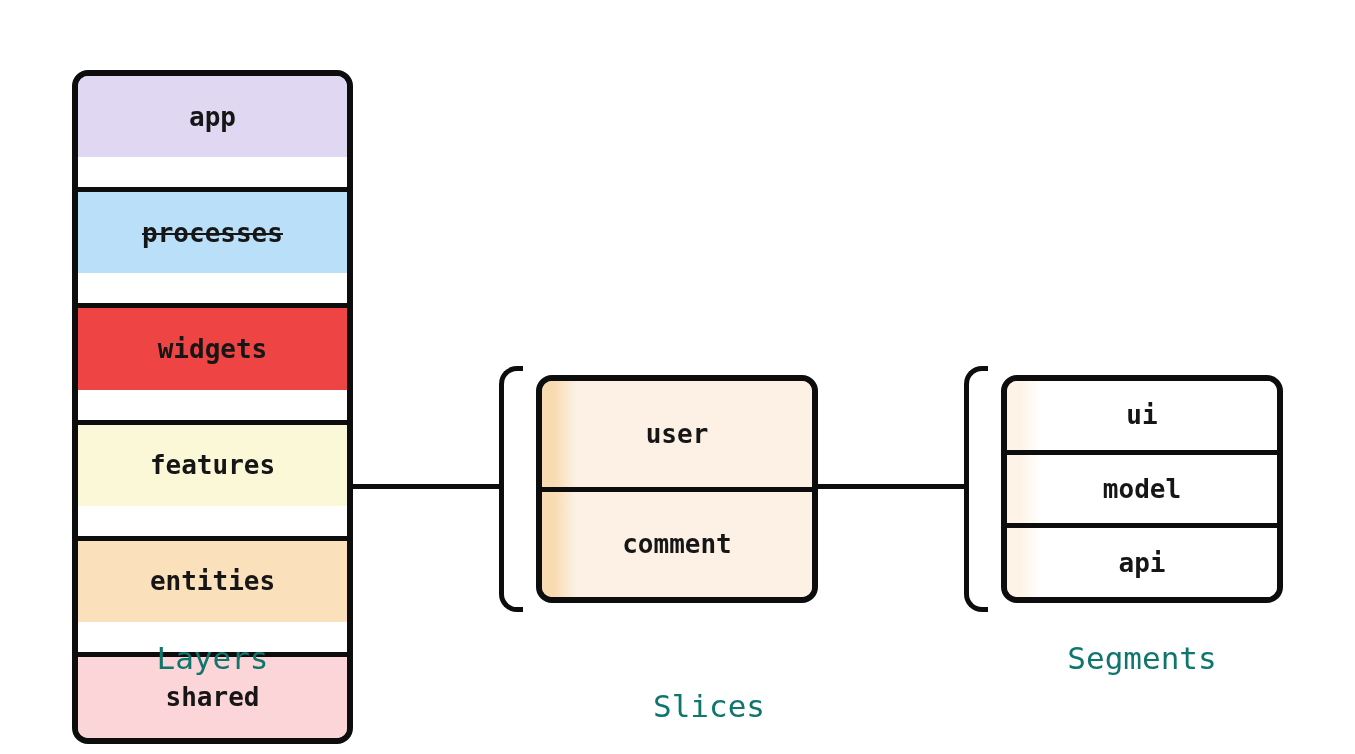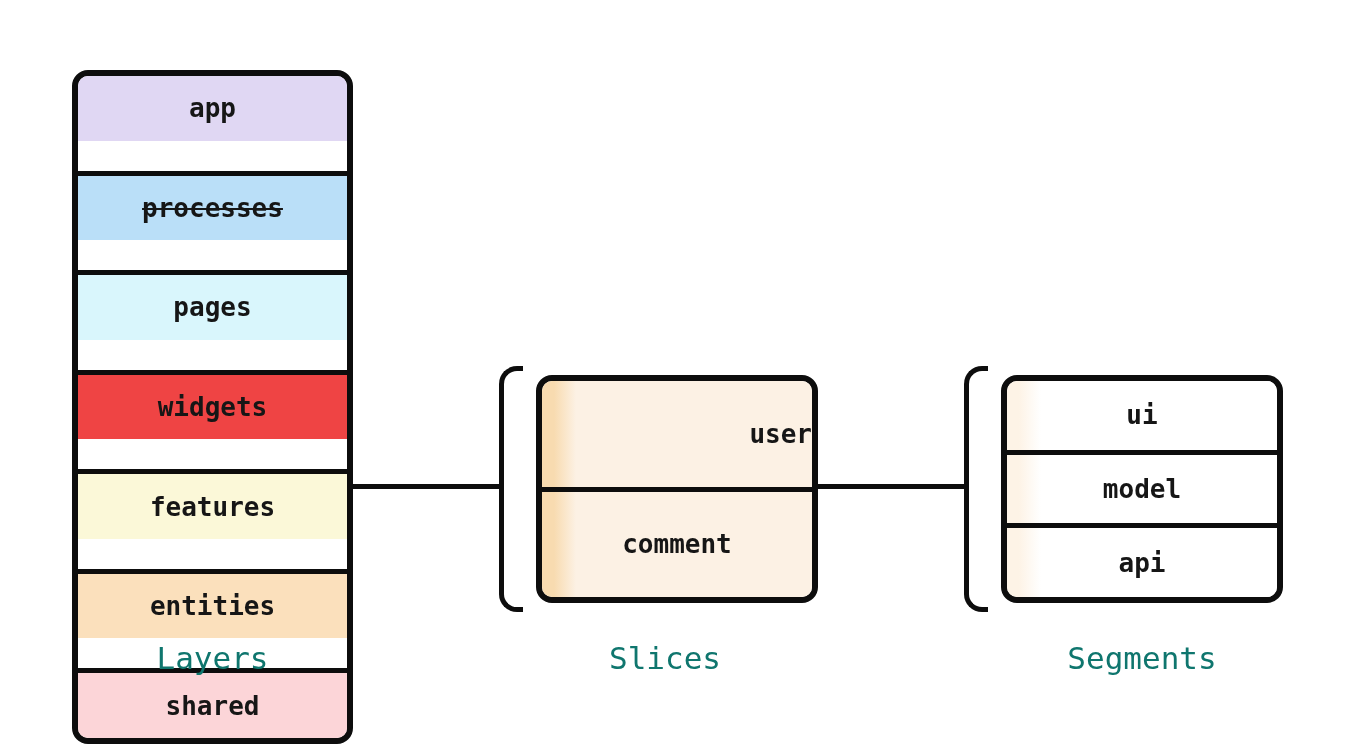--- a/index.html
+++ b/index.html
@@ -103,57 +103,54 @@
   .group-caption {
     position: absolute;
     top: 640px;
     font-size: 31px;
     font-weight: 400;
     color: #0f766e;
     text-align: center;
     white-space: nowrap;
   }
   .group-caption.layers-caption { left: 72px; width: 281px; }
-  .group-caption.slices-caption { left: 524px; width: 282px; }
+  .group-caption.slices-caption { left: 568px; width: 282px; margin-top: 48px; }
   .group-caption.segments-caption { left: 1001px; width: 282px; }
 </style>
 </head>
 <body>
 
 <div class="stage">
 
   <div class="layers-stack">
     <div class="layer-row" style="background: rgb(224, 215, 243);">
       <span class="cell-label">app</span>
     </div>
     <div class="layer-row" style="background: rgb(186, 223, 248);">
       <span class="cell-label strike">processes</span>
-    </div>
-    <div class="layer-row" style="background: rgb(217, 246, 252);">
-      <span class="cell-label">pages</span>
     </div>
     <div class="layer-row" style="background: #ef4444;">
       <span class="cell-label">widgets</span>
     </div>
     <div class="layer-row" style="background: rgb(251, 248, 216);">
       <span class="cell-label">features</span>
     </div>
     <div class="layer-row" style="background: rgb(251, 224, 188);">
       <span class="cell-label">entities</span>
     </div>
     <div class="layer-row" style="background: rgb(252, 213, 216);">
       <span class="cell-label">shared</span>
     </div>
   </div>
 
   <div class="connector c1"></div>
 
   <div class="bracket slices-bracket"></div>
   <div class="cell-box slices">
-    <div class="cell-row" style="background: linear-gradient(to right, rgb(248, 219, 176) 0px, rgb(248, 219, 176) 12px, rgb(252, 241, 228) 34px, rgb(252, 241, 228) 100%); justify-content: flex-end;">
+    <div class="cell-row" style="background: linear-gradient(to right, rgb(248, 219, 176) 0px, rgb(248, 219, 176) 12px, rgb(252, 241, 228) 34px, rgb(252, 241, 228) 100%);">
       <span class="cell-label">user</span>
     </div>
     <div class="cell-row" style="background: linear-gradient(to right, rgb(248, 219, 176) 0px, rgb(248, 219, 176) 12px, rgb(252, 241, 228) 34px, rgb(252, 241, 228) 100%);">
       <span class="cell-label">comment</span>
     </div>
   </div>
 
   <div class="connector c2"></div>
 
   <div class="bracket segments-bracket"></div>

